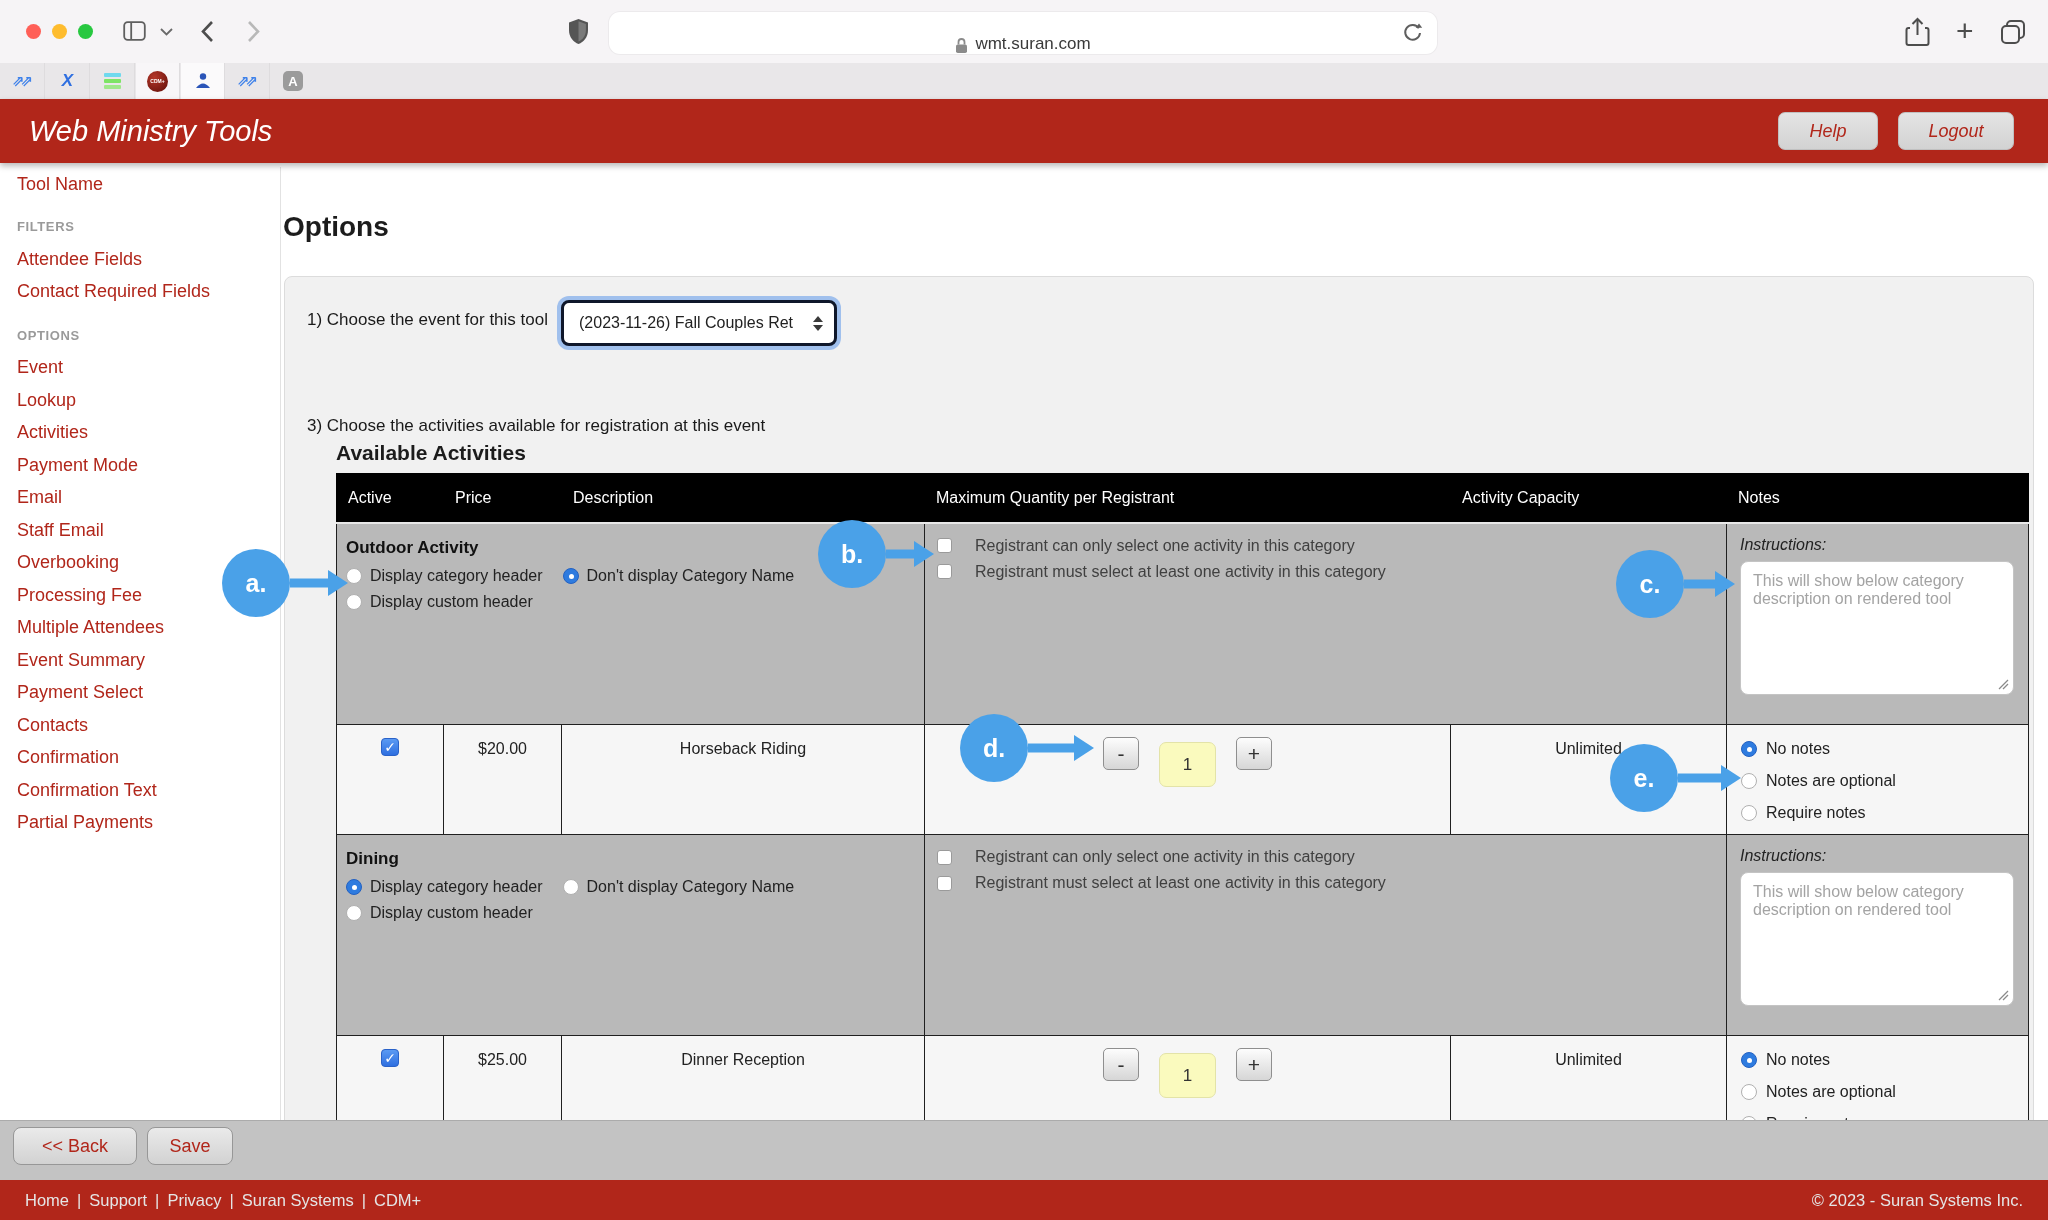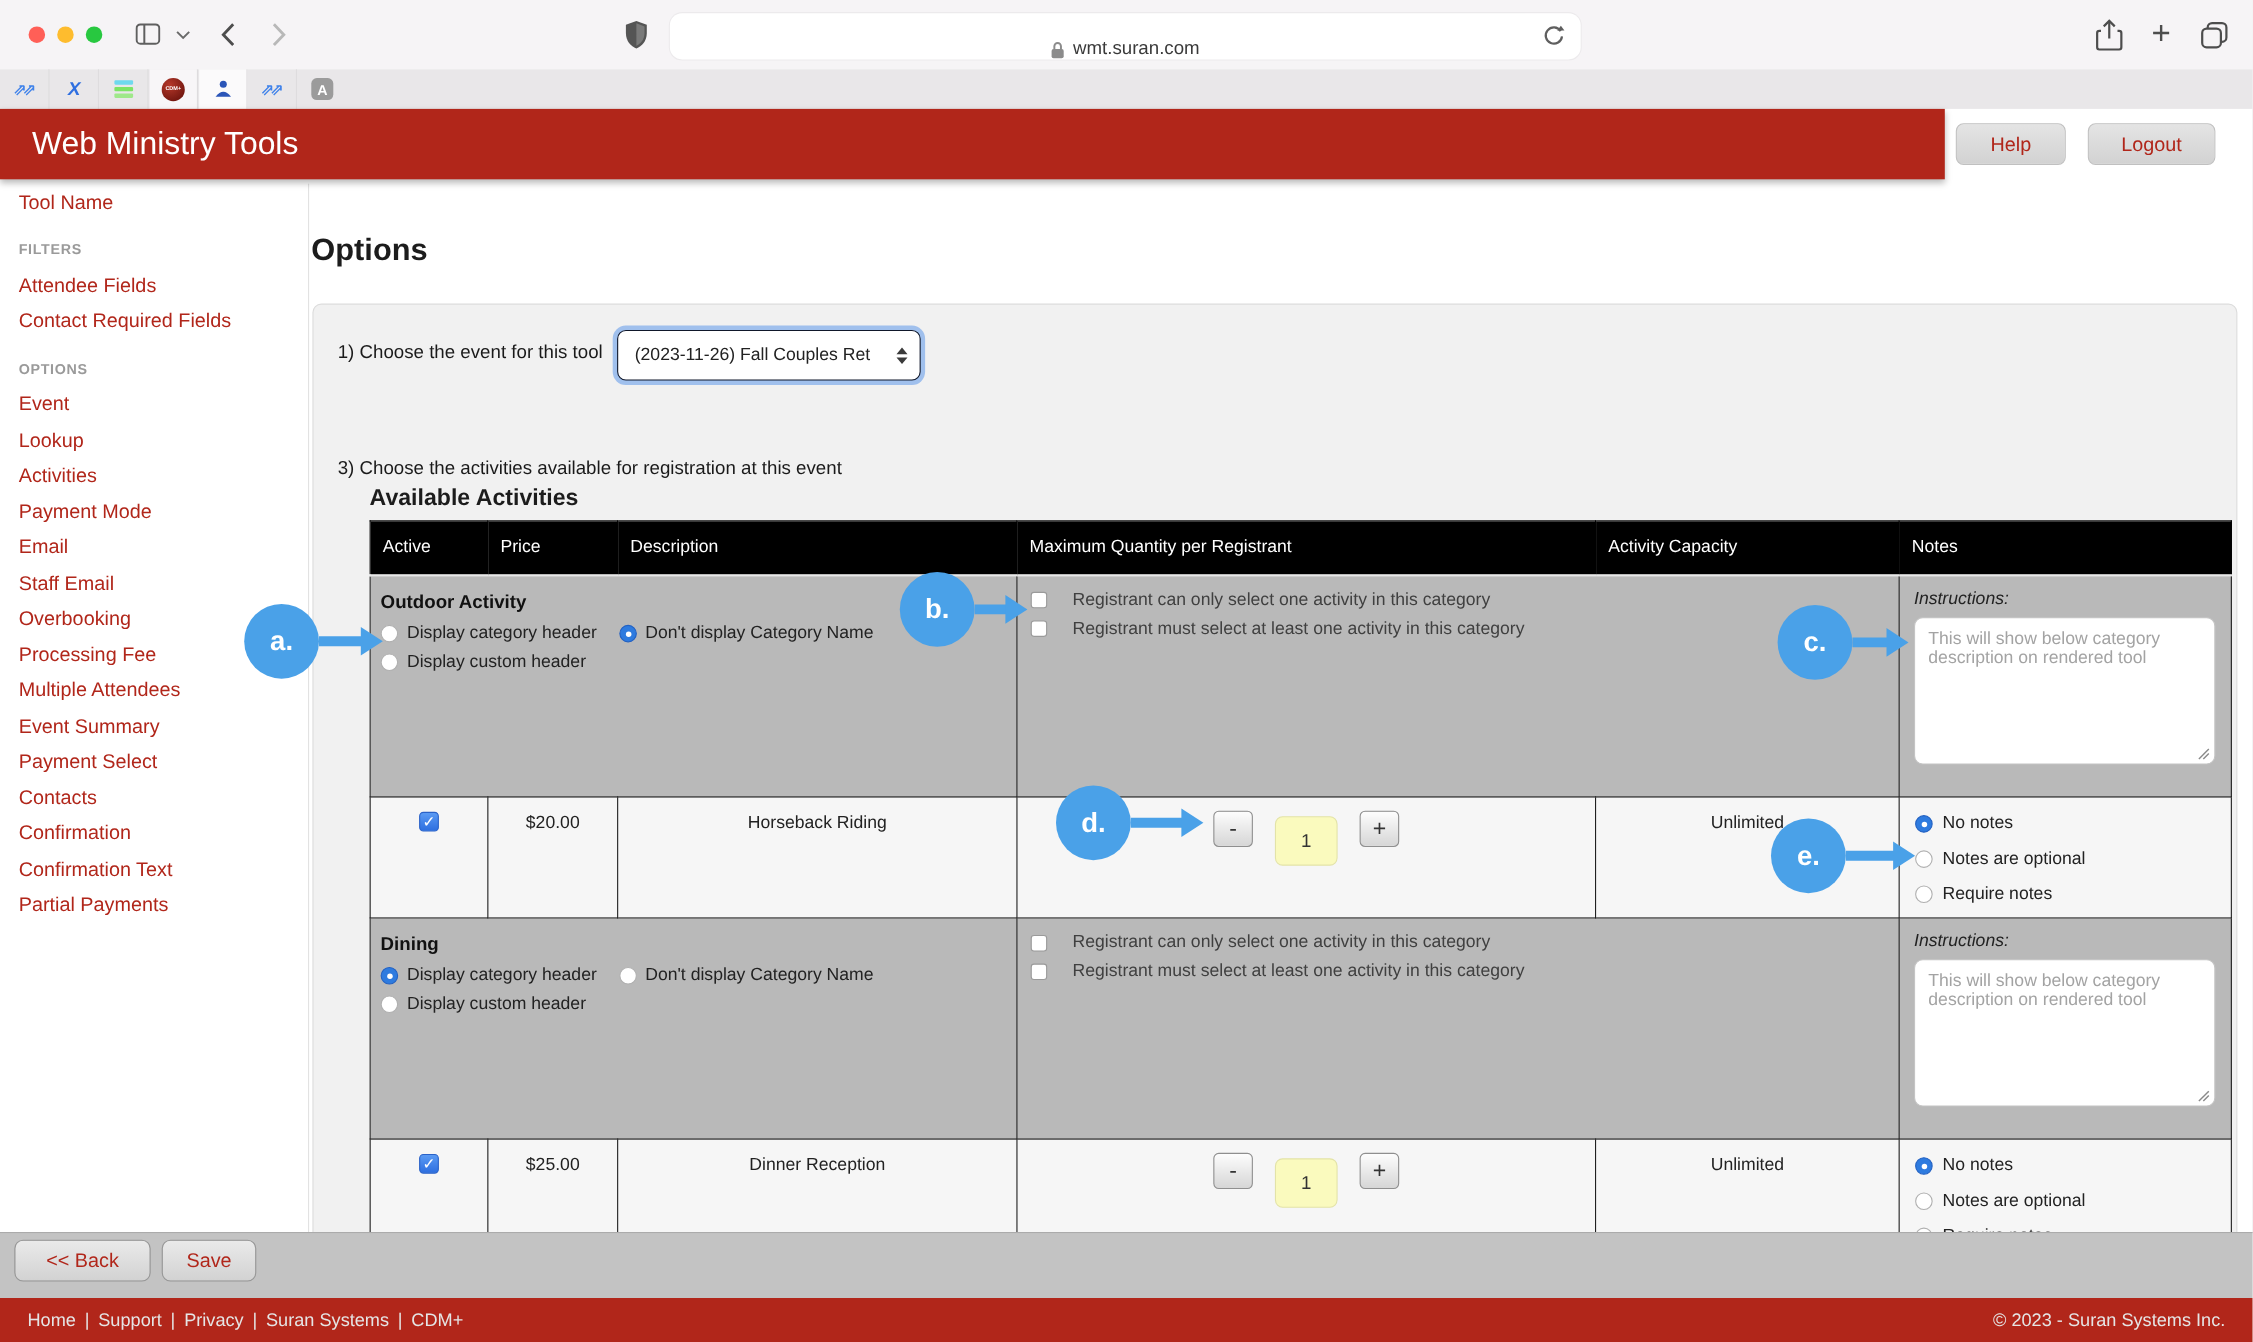--- a/index.html
+++ b/index.html
@@ -26,38 +26,38 @@
   .fi-x{color:#2f6fe0;font-size:17px;font-weight:bold;font-style:italic;}
   .fi-bars{display:flex;flex-direction:column;gap:2px;}
   .fi-bars span{width:17px;height:4px;border-radius:1px;}
   .fi-cdm{width:21px;height:21px;border-radius:50%;background:radial-gradient(circle at 35% 30%,#b5382a,#5f0d08);
           color:#fff;font-size:5px;font-weight:bold;display:flex;align-items:center;justify-content:center;}
   .fi-a{width:20px;height:20px;border-radius:5px;background:#9b9b9b;color:#fff;font-size:13px;font-weight:bold;
         display:flex;align-items:center;justify-content:center;}
   .start-page{position:absolute;top:63px;left:1128px;height:36px;display:flex;align-items:center;gap:7px;color:#3c3c3c;font-size:16px;}
 
   
-  .app-header{position:absolute;left:0;top:99px;width:1768px;height:64px;background:#b1261a;box-shadow:0 3px 6px rgba(0,0,0,0.28);z-index:20;}
+  .app-header{position:absolute;left:0;top:99px;width:2048px;height:64px;background:#b1261a;box-shadow:0 3px 6px rgba(0,0,0,0.28);z-index:20;font-style:italic;}
   .app-title{position:absolute;left:29px;top:0;height:64px;line-height:64px;color:#ffffff;font-size:29px;font-weight:500;}
   .hdr-btn{position:absolute;top:13px;height:38px;background:linear-gradient(#e4e4e4,#d2d2d2);border:1px solid #c0c0c0;
            border-radius:7px;color:#b1261a;font-size:18px;display:flex;align-items:center;justify-content:center;cursor:pointer;}
   .hdr-btn.help{left:1778px;width:100px;}
   .hdr-btn.logout{left:1898px;width:116px;}
 
   
   .sidebar{position:absolute;left:0;top:167px;width:281px;height:953px;border-right:1px solid #e2e2e2;background:#fff;padding:1px 0 0 17px;z-index:5;}
   .side-item{height:32.5px;display:flex;align-items:center;font-size:18px;color:#b1261a;cursor:pointer;}
   .side-section{height:32.5px;display:flex;align-items:center;font-size:13px;font-weight:bold;color:#9a9a9a;letter-spacing:0.6px;}
   .mt10{margin-top:10px;} .mt11{margin-top:11px;}
 
   
   .page-title{position:absolute;left:283px;top:211px;font-size:28px;font-weight:bold;color:#1c1c1c;z-index:6;}
   .panel{position:absolute;left:284px;top:276px;width:1750px;height:904px;background:#f1f1f1;border:1px solid #dcdcdc;border-radius:8px;z-index:1;}
   .step1-label{position:absolute;left:307px;top:310px;font-size:17px;color:#1a1a1a;z-index:6;}
-  .event-select{position:absolute;left:561px;top:300px;width:276px;height:46px;background:#ffffff;border:1px solid #0f172a;
+  .event-select{position:absolute;left:561px;top:300px;width:276px;height:46px;background:#ffffff;border:3px solid #0f172a;
                 border-radius:8px;box-shadow:0 0 0 4px rgba(92,151,233,0.55);display:flex;align-items:center;z-index:6;cursor:pointer;}
   .event-select .val{font-size:16px;color:#222;margin-left:15px;flex:1;white-space:nowrap;overflow:hidden;}
   .sel-arrows{margin-right:11px;display:flex;flex-direction:column;gap:3px;}
   .sel-arrows i{display:block;width:0;height:0;border-left:5px solid transparent;border-right:5px solid transparent;}
   .sel-arrows .up{border-bottom:6px solid #3a3a3a;}
   .sel-arrows .dn{border-top:6px solid #3a3a3a;}
   .step3-label{position:absolute;left:307px;top:416px;font-size:17px;color:#1a1a1a;z-index:6;}
   .tbl-title{position:absolute;left:336px;top:441px;font-size:21px;font-weight:bold;color:#1c1c1c;z-index:6;}
 
   

